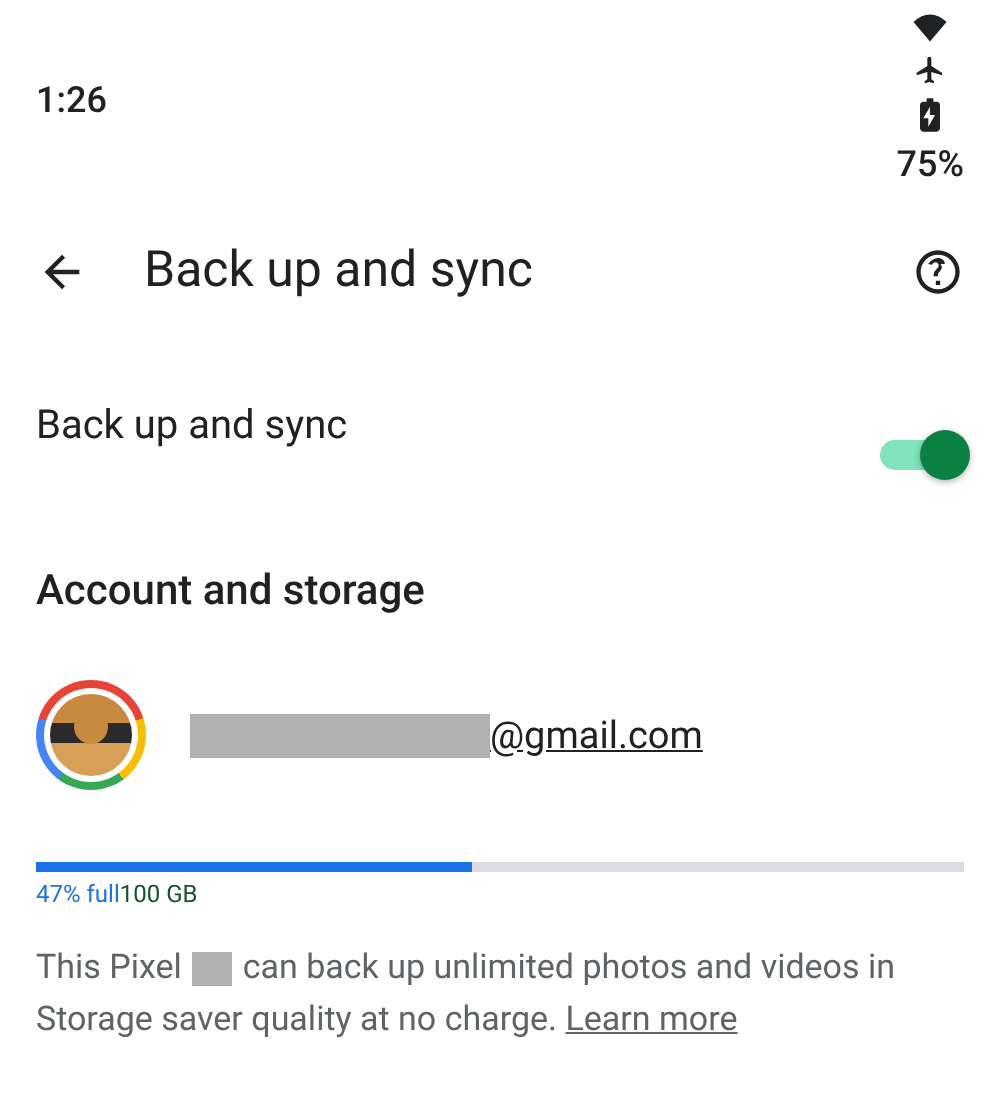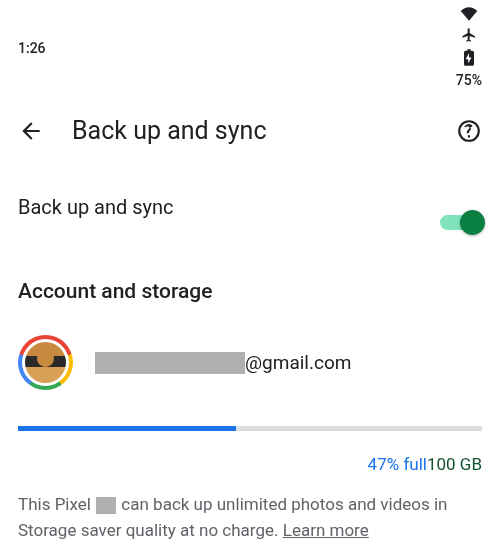--- a/index.html
+++ b/index.html
@@ -13,21 +13,21 @@
       font-family: Roboto, -apple-system, BlinkMacSystemFont, "Segoe UI", sans-serif;
       background: #fff;
       color: #202124;
       overflow: hidden;
     }
     .status-bar {
       display: flex;
       justify-content: space-between;
       align-items: center;
       padding: 7px 18px 0 18px;
-      font-size: 14px;
+      font-size: 18px;
       font-weight: 500;
       color: #202124;
     }
     .status-right {
       display: flex;
       align-items: center;
       gap: 6px;
       flex-direction: column;
     }
     .status-icon {
@@ -152,20 +152,21 @@
       top: 8px;
       left: 12px;
       width: 17px;
       height: 17px;
       border-radius: 50%;
       background: #c88a3f;
     }
     .account-info {
       display: flex;
       gap: 5px;
+      text-decoration: underline;
     }
     .email-line {
       display: flex;
       align-items: center;
       font-size: 19px;
       color: #202124;
     }
     .email-redact {
       width: 150px;
       height: 22px;
@@ -189,23 +190,23 @@
     .progress-fill {
       position: absolute;
       left: 0;
       top: 0;
       height: 100%;
       width: 47%;
       background: #1a73e8;
     }
     .progress-labels {
       display: flex;
-      justify-content: flex-end;
-      margin-top: 23px;
-      font-size: 17px;
+      justify-content: flex-start;
+      margin-top: 4px;
+      font-size: 12px;
     }
     .pct-full {
       color: #1a73e8;
     }
     .total-cap {
       color: #14532d;
     }
     .footnote {
       padding: 18px 20px 0 18px;
       font-size: 17px;

